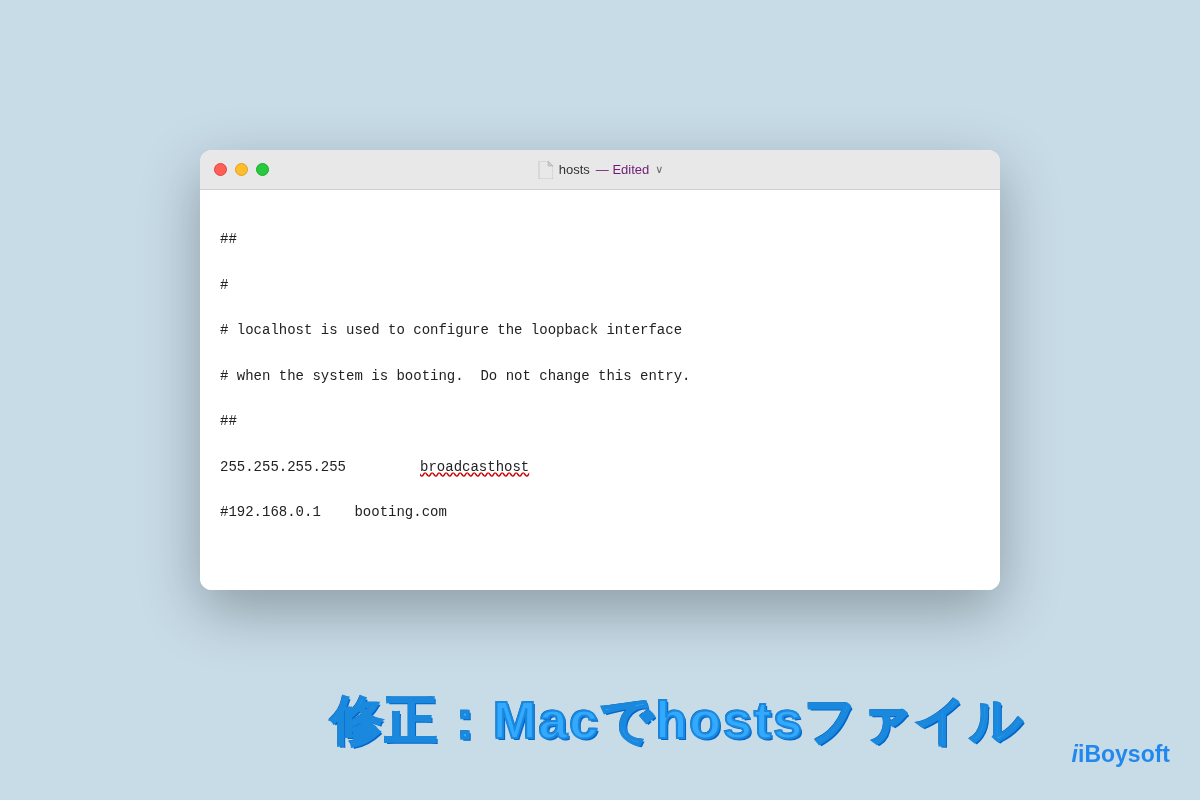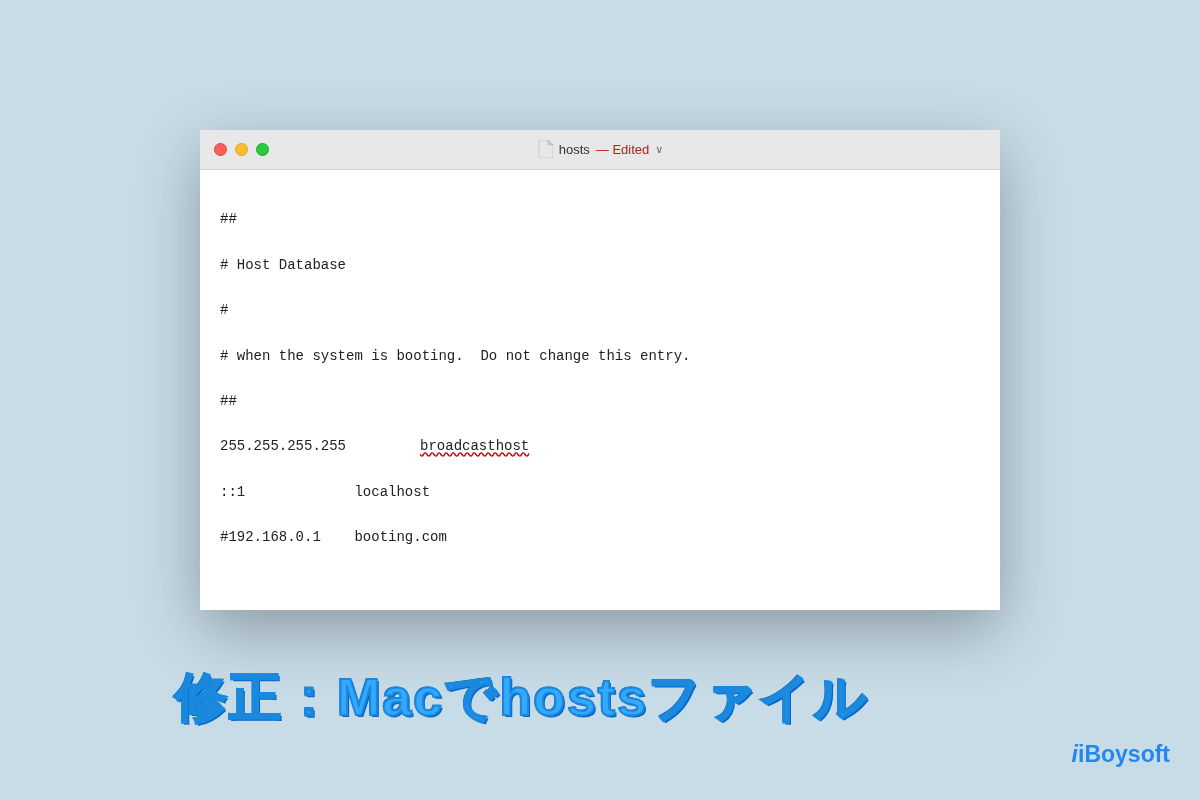--- a/index.html
+++ b/index.html
@@ -12,21 +12,21 @@
       align-items: center;
       justify-content: center;
       font-family: -apple-system, BlinkMacSystemFont, sans-serif;
       overflow: hidden;
       position: relative;
     }
 
     .window {
       width: 800px;
       background: #ffffff;
-      border-radius: 0;
+      border-radius: 12px;
       box-shadow: 0 20px 60px rgba(0,0,0,0.3);
       overflow: hidden;
       position: relative;
       margin-top: -60px;
     }
 
     .titlebar {
       background: #e8e8e8;
       height: 40px;
       display: flex;
@@ -74,21 +74,21 @@
       height: 18px;
     }
 
     .title-text {
       font-weight: 500;
       color: #333;
       font-size: 13px;
     }
 
     .edited-badge {
-      color: #b91c1c;
+      color: #701a75;
       font-size: 13px;
     }
 
     .chevron-icon {
       color: #666;
       font-size: 11px;
     }
 
     .editor-content {
       background: #ffffff;
@@ -113,24 +113,24 @@
       margin-left: 32px;
     }
 
     @keyframes blink {
       0%, 100% { opacity: 1; }
       50% { opacity: 0; }
     }
 
     .overlay-text {
       position: absolute;
-      bottom: 72px;
+      bottom: 49px;
       left: 175px;
       right: 175px;
-      text-align: left;
+      text-align: right;
     }
 
     .overlay-title {
       font-size: 52px;
       font-weight: 900;
       color: #33aaff;
       -webkit-text-stroke: 2px #1a88dd;
       text-shadow: 2px 2px 0 #0066cc, -1px -1px 0 #0055aa;
       line-height: 1.2;
       letter-spacing: 2px;
@@ -169,26 +169,25 @@
         </svg>
       </span>
       <span class="title-text">hosts</span>
       <span class="edited-badge">— <span>Edited</span></span>
       <span class="chevron-icon">∨</span>
     </div>
   </div>
 
   <div class="editor-content">
 <span class="line">##</span>
-<span class="line"># Host Database</span>
 <span class="line">#</span>
+<span class="line"># localhost is used to configure the loopback interface</span>
 <span class="line"># when the system is booting.  Do not change this entry.</span>
 <span class="line">##</span>
 <span class="line">255.255.255.255     <span class="underline">broadcasthost</span></span>
-<span class="line">::1             localhost</span>
 <span class="line">#192.168.0.1    booting.com</span>
   </div>
 </div>
 
 <div class="overlay-text">
   <div class="overlay-title">修正：Macでhostsファイル</div>
 </div>
 
 <div class="branding">
   <span class="i-letter">i</span><span>iBoysoft</span>

